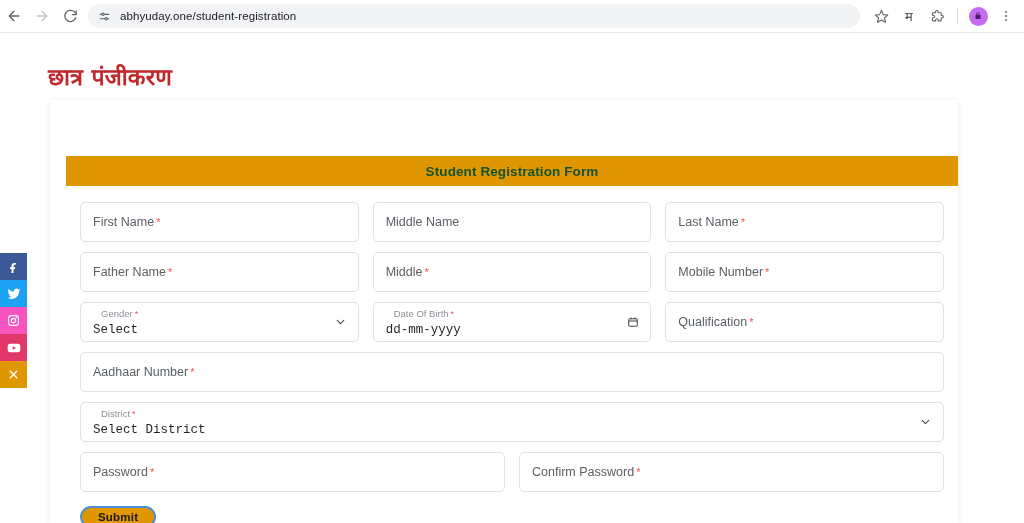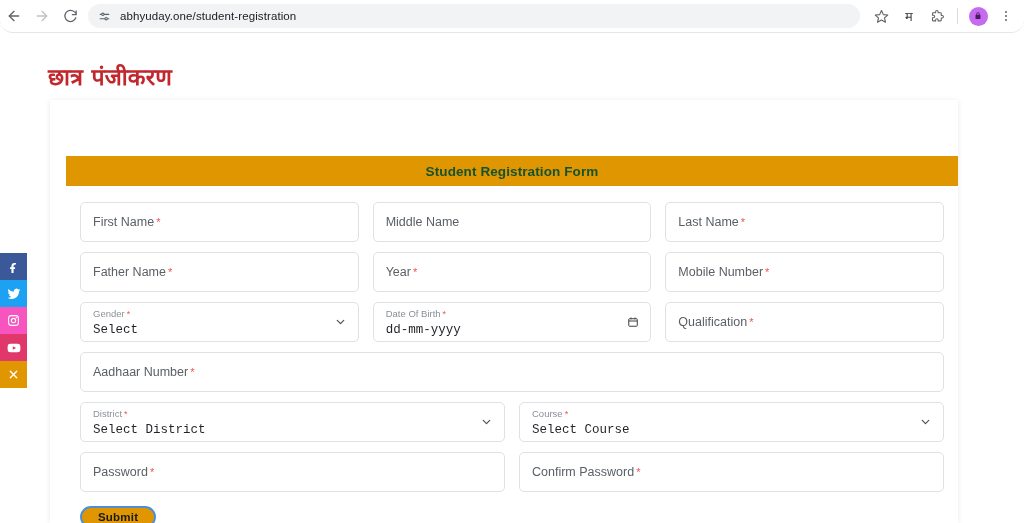--- a/index.html
+++ b/index.html
@@ -10,21 +10,21 @@
     background: #ffffff;
     font-family: "Liberation Sans", sans-serif;
   }
 
   
   #browser-chrome {
     position: absolute; top: 0; left: 0;
     width: 1024px; height: 33px;
     background: #ffffff;
     border-bottom: 1px solid #e6e6e6;
-    display: flex; align-items: center; border-radius: 13px;
+    display: flex; align-items: center;
   }
   .nav-btn {
     width: 28px; height: 28px;
     display: flex; align-items: center; justify-content: center;
     border-radius: 50%;
     color: #5f6368;
     flex: 0 0 auto;
   }
   .nav-btn.disabled { color: #bdc1c6; }
   .nav-btn svg { display: block; }
@@ -143,21 +143,21 @@
   .placeholder {
     font-size: 12.5px;
     color: #5b6066;
     line-height: 1;
     white-space: nowrap;
   }
   .req { color: #f0544f; font-size: 11px; margin-left: 2px; }
 
   .float-label {
     position: absolute;
-    left: 12px; top: 6px;
+    left: 20px; top: 6px;
     font-size: 9.5px;
     color: #8b9097;
     line-height: 1;
     white-space: nowrap;
     text-align: center;
   }
   .float-label .req { font-size: 9px; }
   .value-text {
     font-size: 12.5px;
     color: #1f2328;
@@ -340,21 +340,21 @@
 
         <div class="form-row">
           <div class="col-4">
             <div class="field">
               <span class="placeholder">Father Name</span>
                 <span class="req">*</span>
             </div>
           </div>
           <div class="col-4">
             <div class="field">
-              <span class="placeholder">Year</span>
+              <span class="placeholder">Middle</span>
                 <span class="req">*</span>
             </div>
           </div>
           <div class="col-4">
             <div class="field">
               <span class="placeholder">Mobile Number</span>
                 <span class="req">*</span>
             </div>
           </div>
         </div>
@@ -407,31 +407,20 @@
             <div class="field filled">
               <span class="float-label"><span>District</span><span class="req">*</span></span>
               <span class="value-text">Select District</span>
               <span class="chevron">
                 <svg width="13" height="13" viewBox="0 0 24 24" fill="none" stroke="currentColor" stroke-width="2.2" stroke-linecap="round" stroke-linejoin="round">
                     <polyline points="6 9 12 15 18 9"></polyline>
                   </svg>
               </span>
             </div>
           </div>
-          <div class="col-half">
-            <div class="field filled">
-              <span class="float-label"><span>Course</span><span class="req">*</span></span>
-              <span class="value-text">Select Course</span>
-              <span class="chevron">
-                <svg width="13" height="13" viewBox="0 0 24 24" fill="none" stroke="currentColor" stroke-width="2.2" stroke-linecap="round" stroke-linejoin="round">
-                    <polyline points="6 9 12 15 18 9"></polyline>
-                  </svg>
-              </span>
-            </div>
-          </div>
         </div>
 
         <div class="form-row">
           <div class="col-half">
             <div class="field">
               <span class="placeholder">Password</span>
                 <span class="req">*</span>
             </div>
           </div>
           <div class="col-half">

